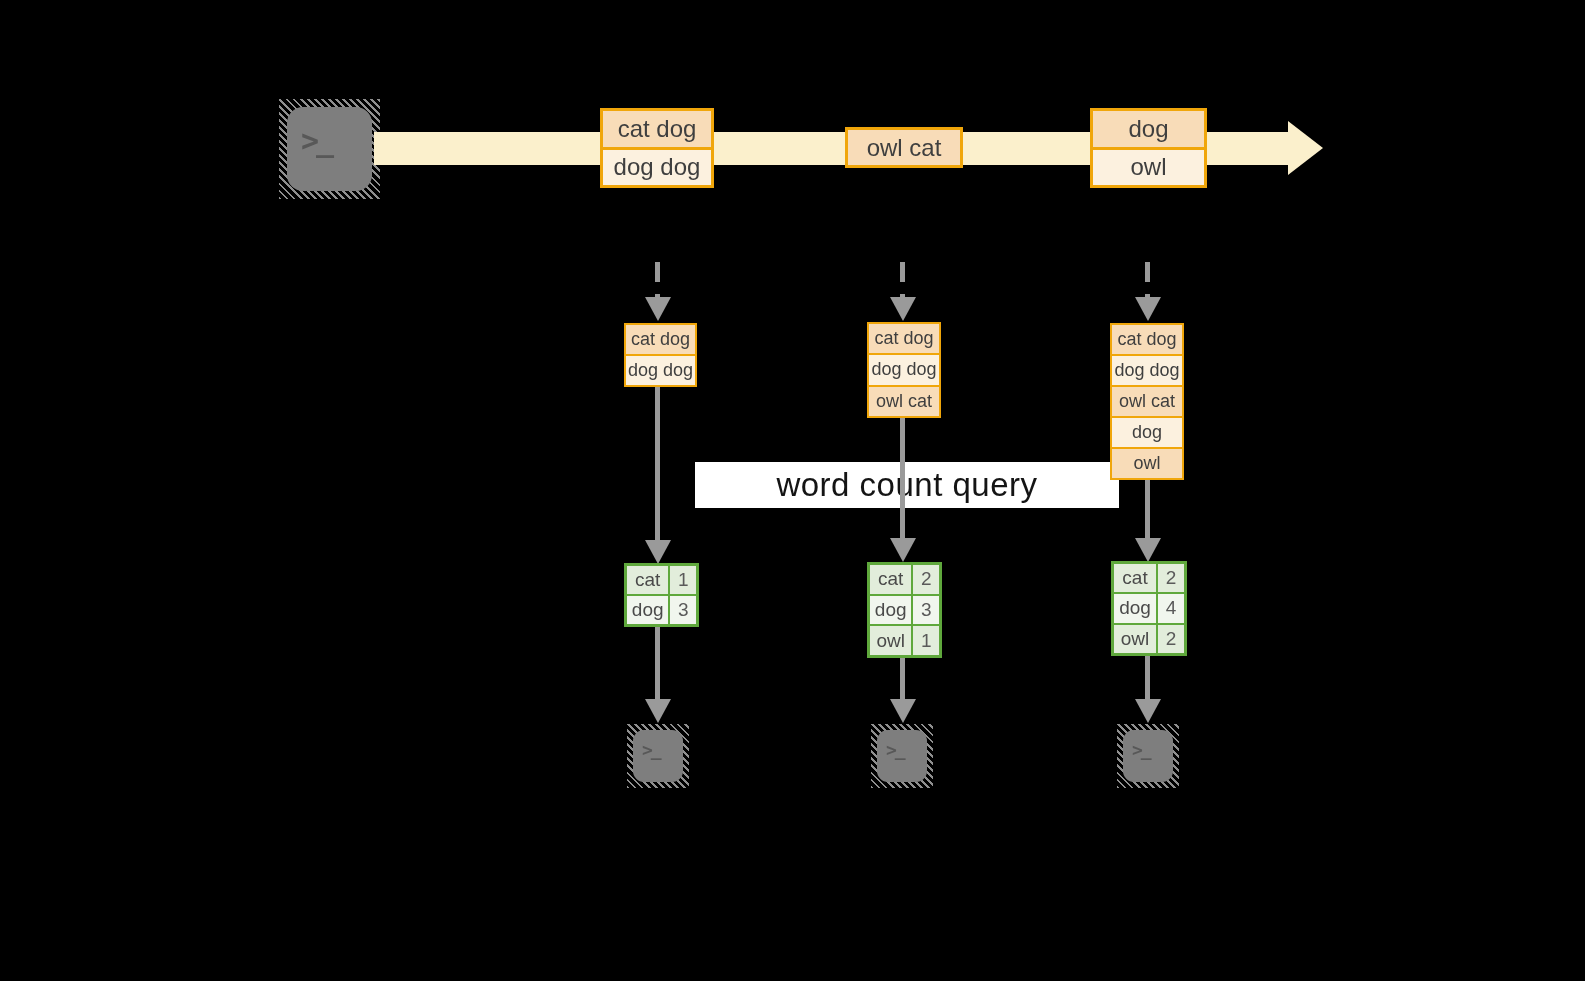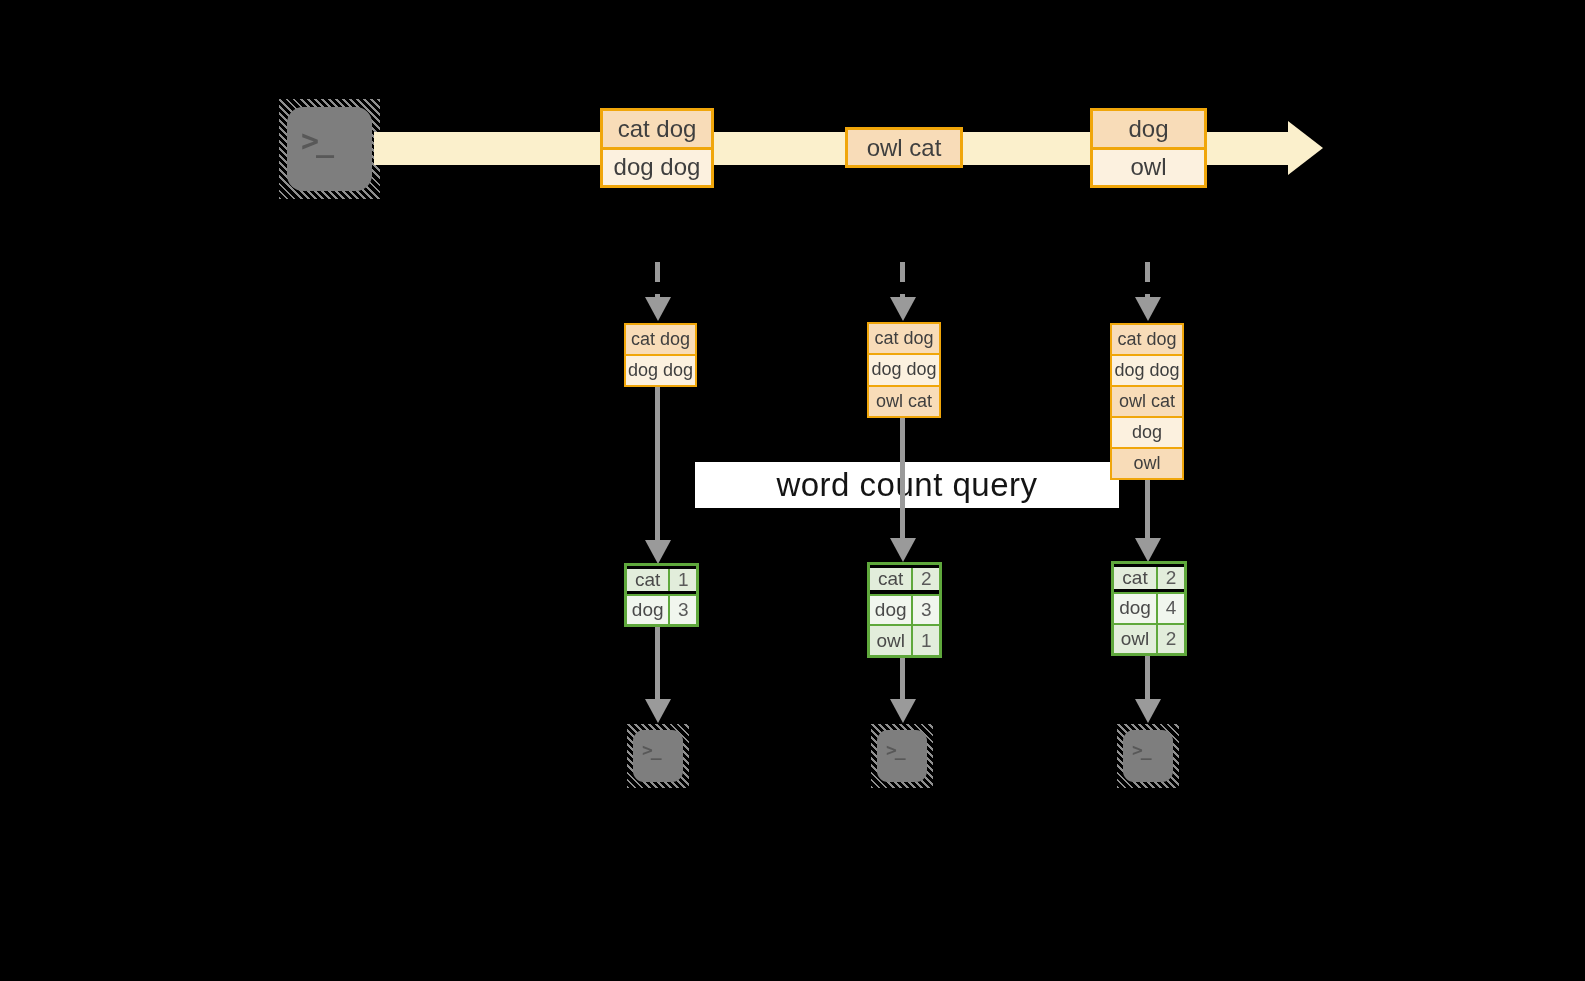--- a/index.html
+++ b/index.html
@@ -44,21 +44,21 @@
   
   .stack{border:2px solid var(--orange);display:flex;flex-direction:column;z-index:4;}
   .srow{flex:1;display:flex;align-items:center;justify-content:center;font-size:18px;color:var(--celltext);border-top:2px solid var(--orange);}
   .srow:first-child{border-top:none;}
   .srow:nth-child(odd){background:var(--peach);}
   .srow:nth-child(even){background:var(--cream);}
 
   
   .gtable{border:3px solid var(--green);display:flex;flex-direction:column;z-index:4;}
   .grow{flex:1;display:flex;border-top:2px solid var(--green);}
-  .grow:first-child{border-top:none;align-items:center;}
+  .grow:first-child{border-top:none;}
   .gword{flex:0 0 60%;display:flex;align-items:center;justify-content:center;font-size:19px;color:#4A4A4A;border-right:2px solid var(--green);}
   .gcnt{flex:1;display:flex;align-items:center;justify-content:center;font-size:19px;color:#5A5A5A;}
   .grow:nth-child(odd) .gword,.grow:nth-child(odd) .gcnt{background:var(--gdark);}
   .grow:nth-child(even) .gword,.grow:nth-child(even) .gcnt{background:var(--glight);}
 
   
   .vline{width:5px;background:var(--gray);z-index:2;}
   .dline{width:5px;z-index:2;background:repeating-linear-gradient(180deg,var(--gray) 0 20px,rgba(0,0,0,0) 20px 32px);}
   .ahead{width:0;height:0;border-left:13px solid transparent;border-right:13px solid transparent;border-top:24px solid var(--gray);z-index:2;}
 

